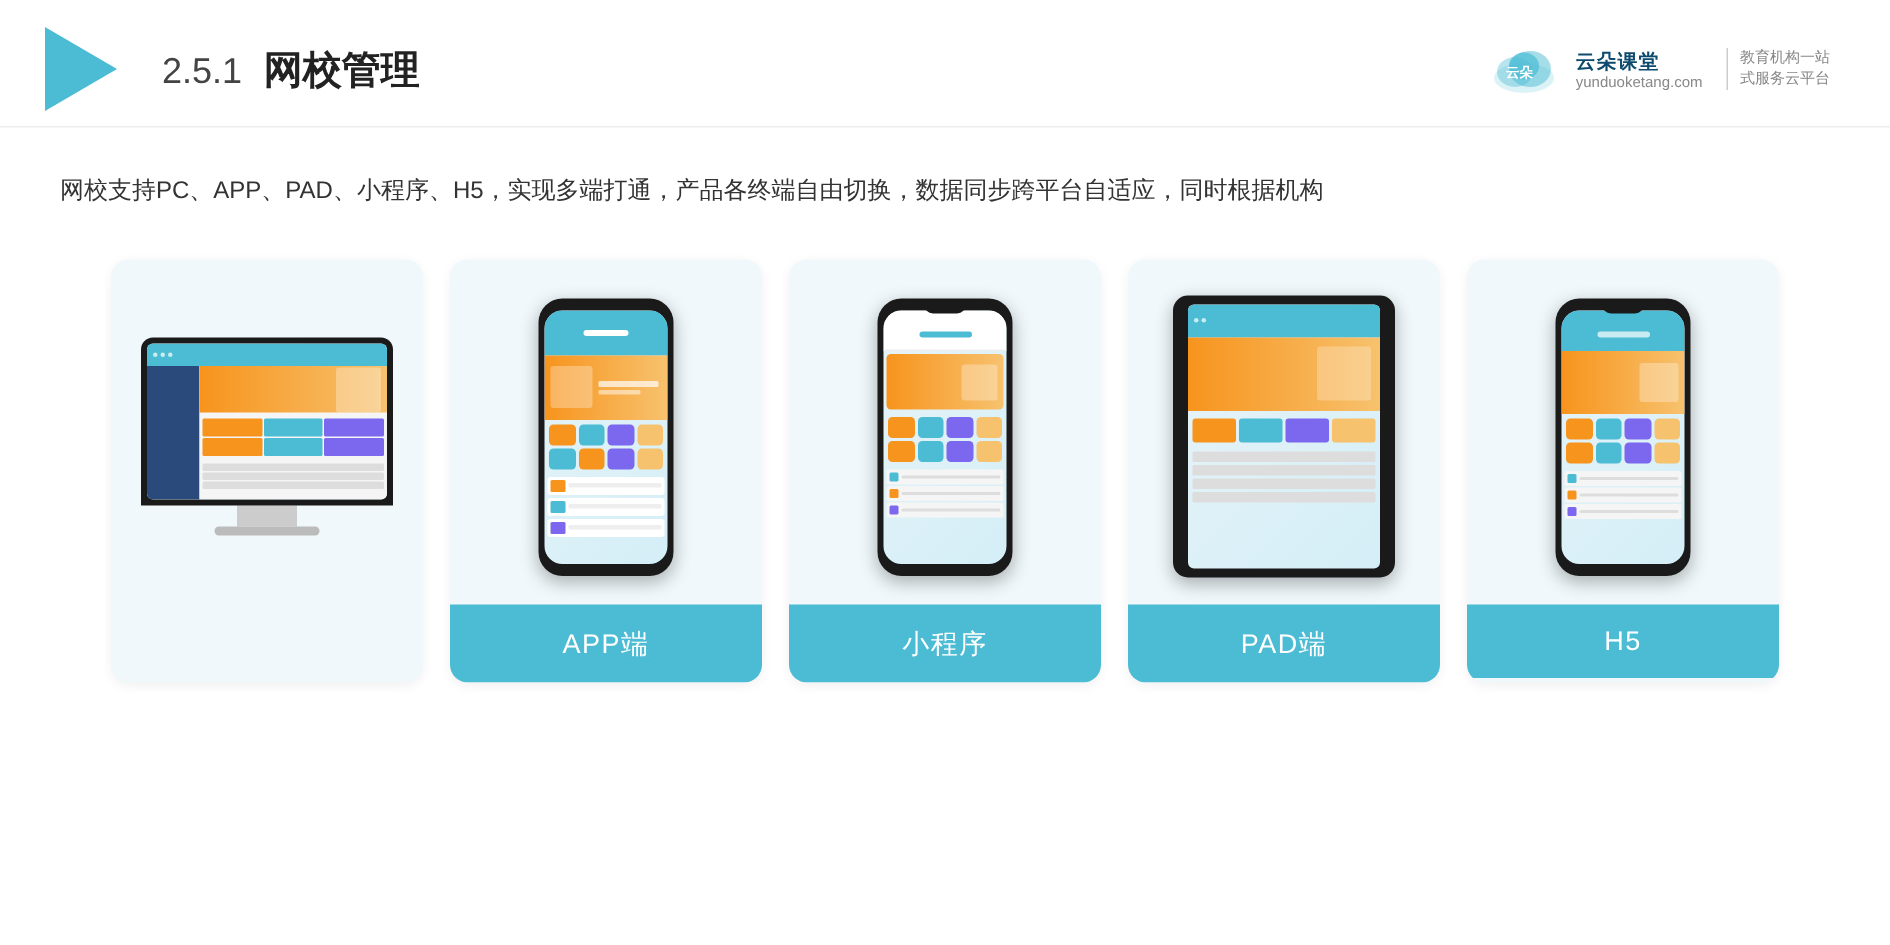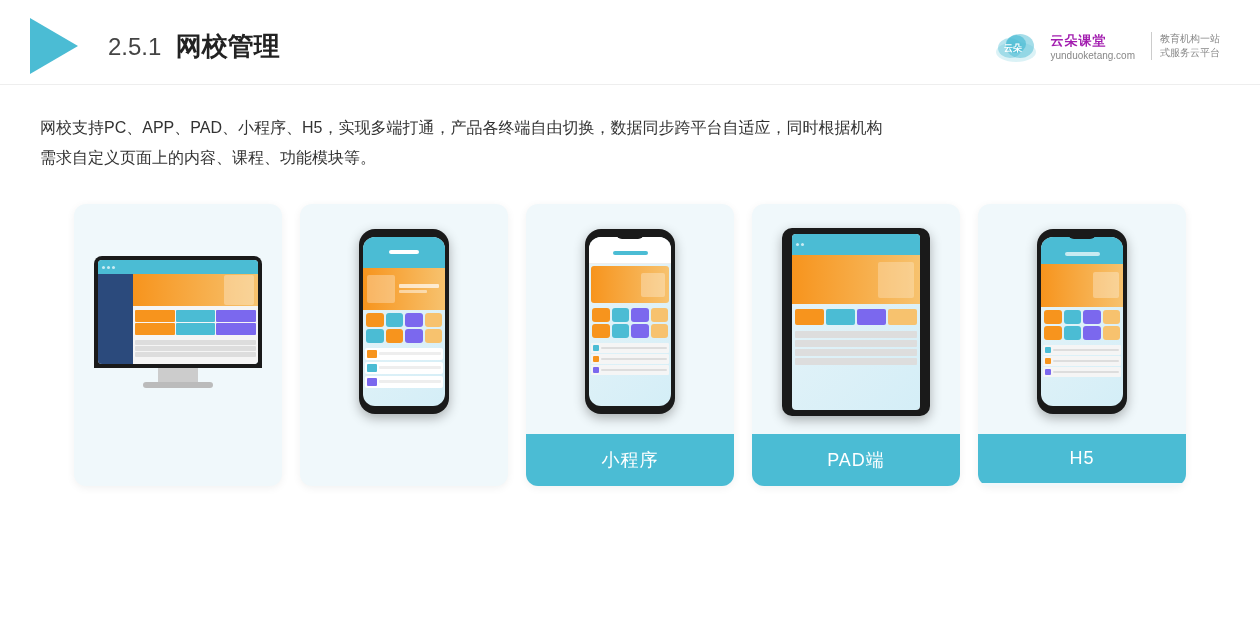--- a/index.html
+++ b/index.html
@@ -45,21 +45,21 @@
       display: flex;
       align-items: center;
       gap: 8px;
     }
     .brand-text-block {
       display: flex;
       flex-direction: column;
     }
     .brand-name {
       font-size: 13px;
-      color: #a21caf;
+      color: #0c4a6e;
       font-weight: 700;
       letter-spacing: 1px;
     }
     .brand-url {
       font-size: 10px;
       color: #888;
     }
     .brand-slogan {
       font-size: 10px;
       color: #888;
@@ -425,21 +425,20 @@
       <span class="brand-url">yunduoketang.com</span>
     </div>
     <div class="brand-slogan">
       教育机构一站<br>式服务云平台
     </div>
   </div>
 </div>
 
 <div class="description">
   <p>网校支持PC、APP、PAD、小程序、H5，实现多端打通，产品各终端自由切换，数据同步跨平台自适应，同时根据机构</p>
-  <p>需求自定义页面上的内容、课程、功能模块等。</p>
 </div>
 
 <div class="cards-container">
 
   <div class="card">
     <div class="card-image-area">
       <div class="monitor-wrap">
         <div class="monitor-body">
           <div class="monitor-screen">
             <div class="screen-content">
@@ -514,20 +513,21 @@
                 <div class="psc-card">
                   <div class="psc-card-img" style="background:#7b68ee;"></div>
                   <div class="psc-card-line"></div>
                 </div>
               </div>
             </div>
           </div>
         </div>
       </div>
     </div>
+    <div class="card-label">APP端</div>
   </div>
 
   <div class="card">
     <div class="card-image-area">
       <div class="phone-wrap">
         <div class="phone-body notch">
           <div class="phone-screen">
             <div class="screen-content">
               <div style="width:100%;height:16%;background:#fff;border-bottom:1px solid #eee;display:flex;align-items:center;justify-content:center;padding-top:6px;">
                 <div style="width:35px;height:4px;background:#4BBCD4;border-radius:2px;"></div>

